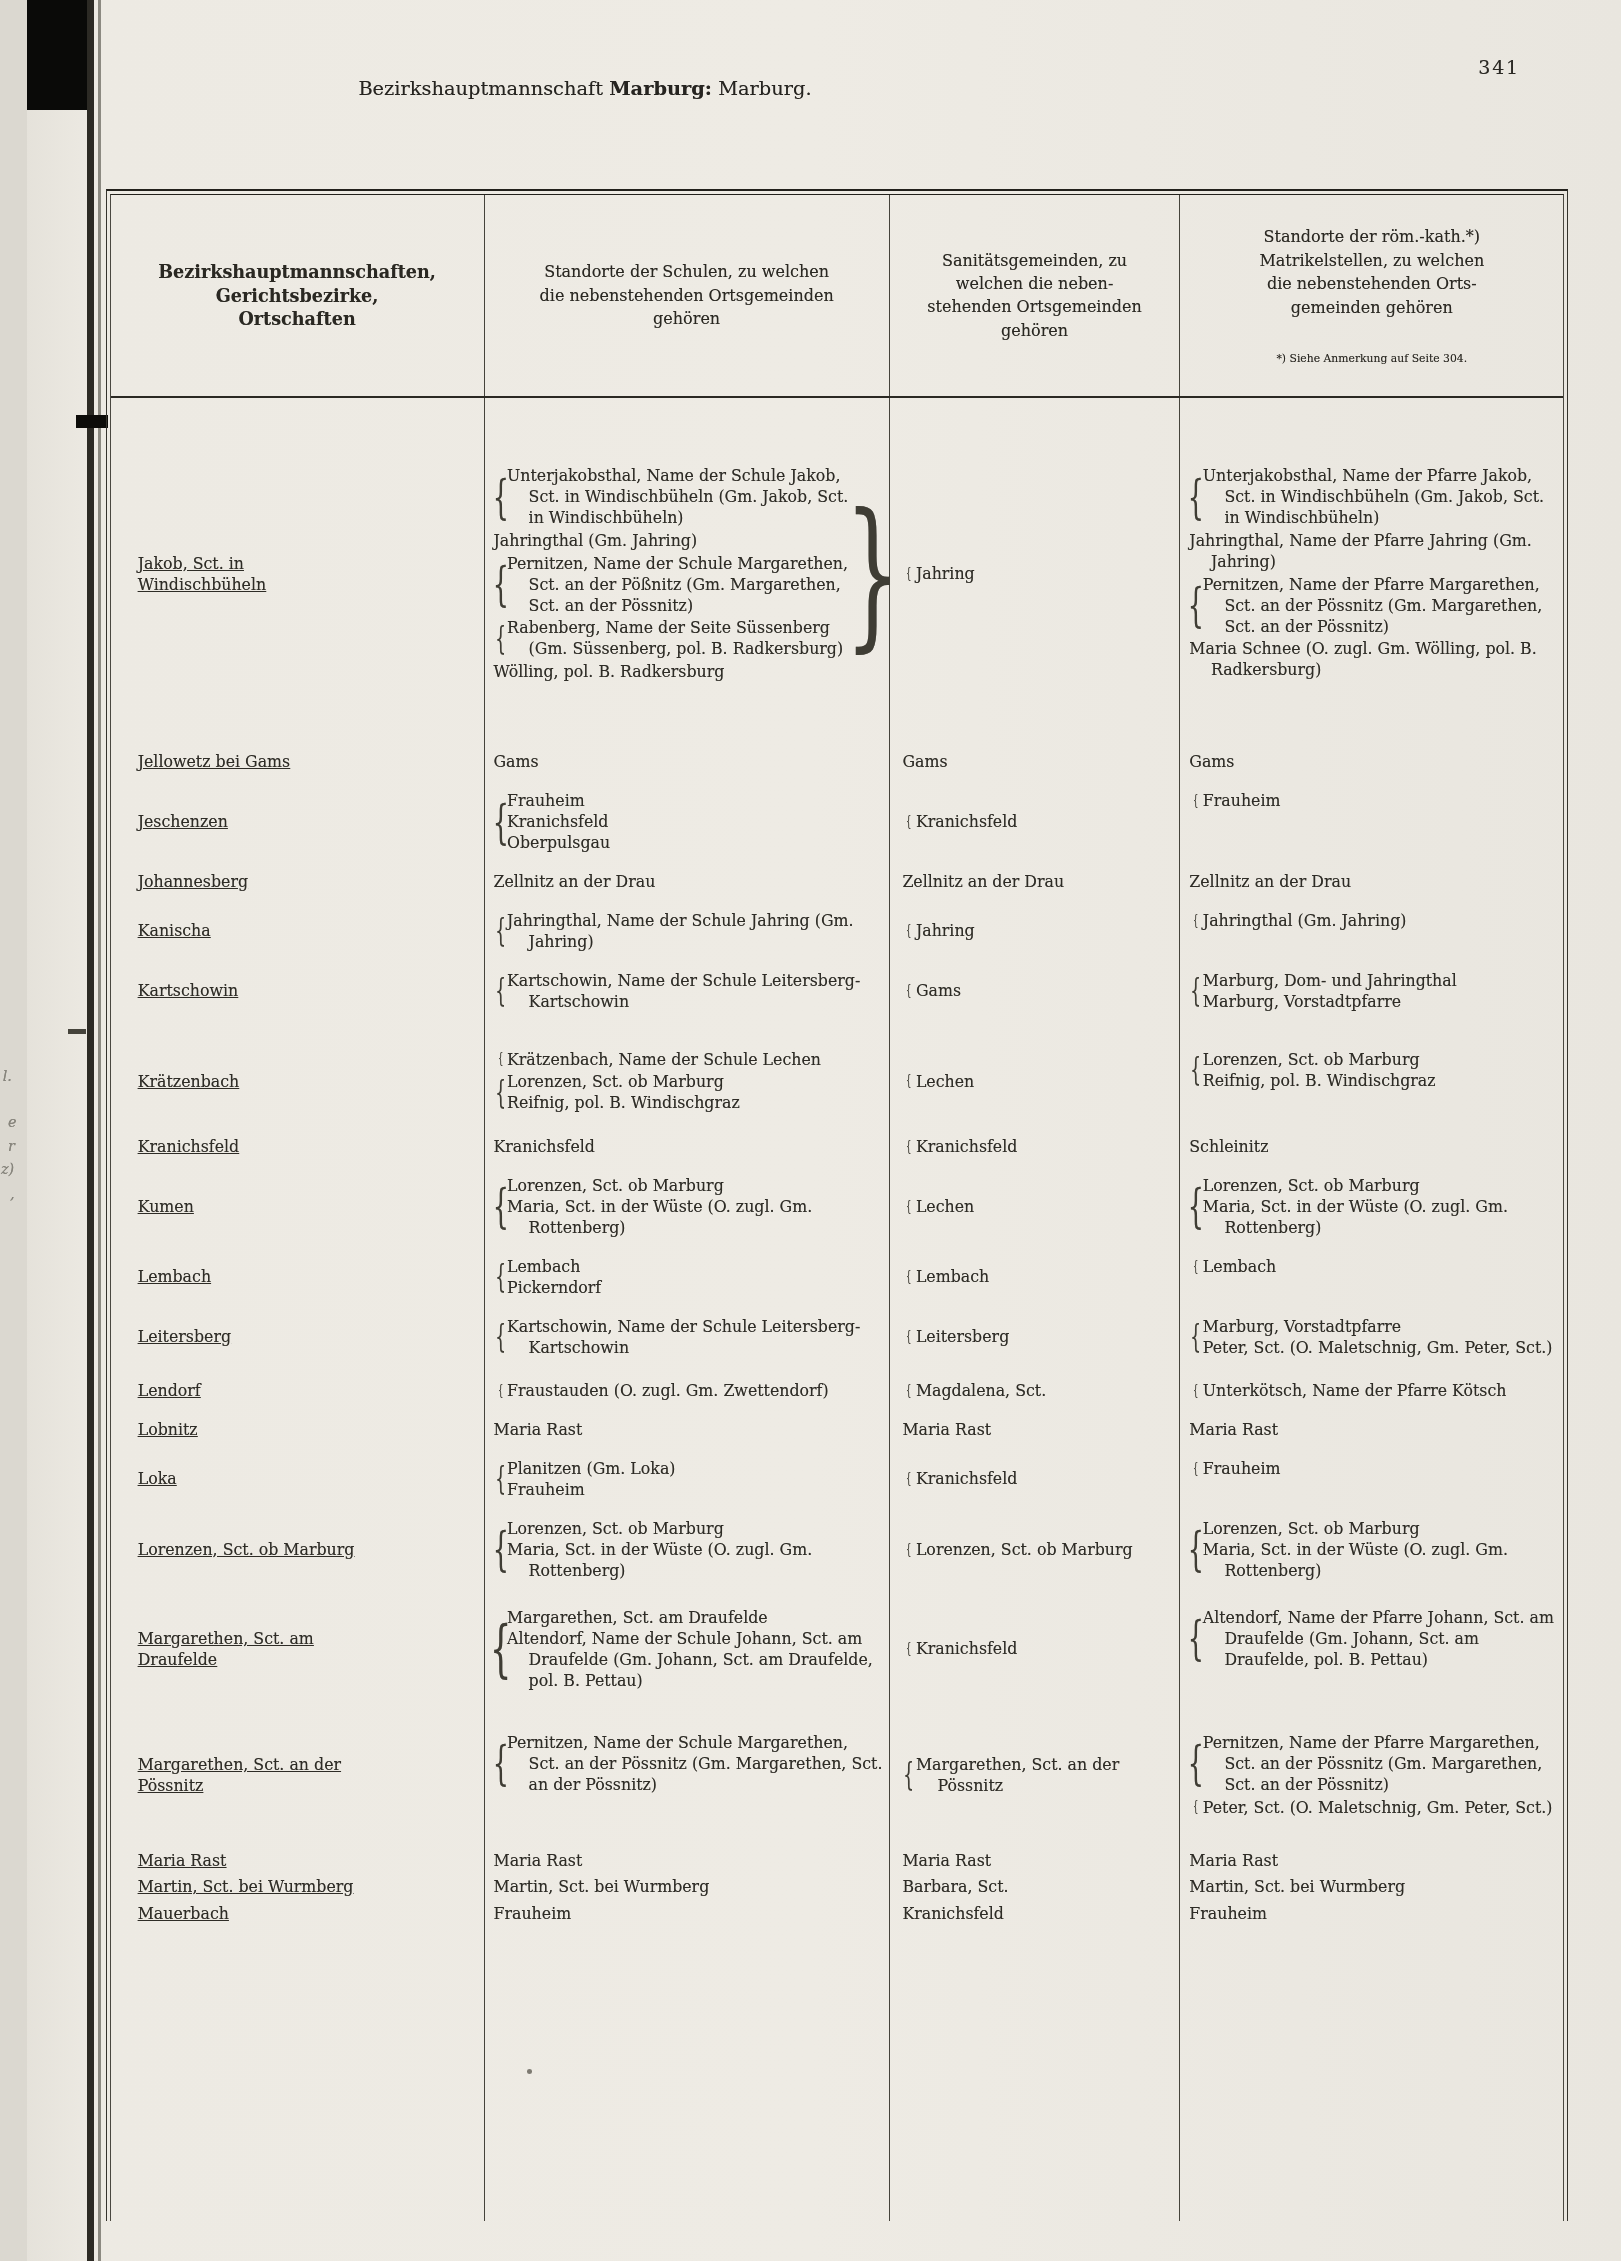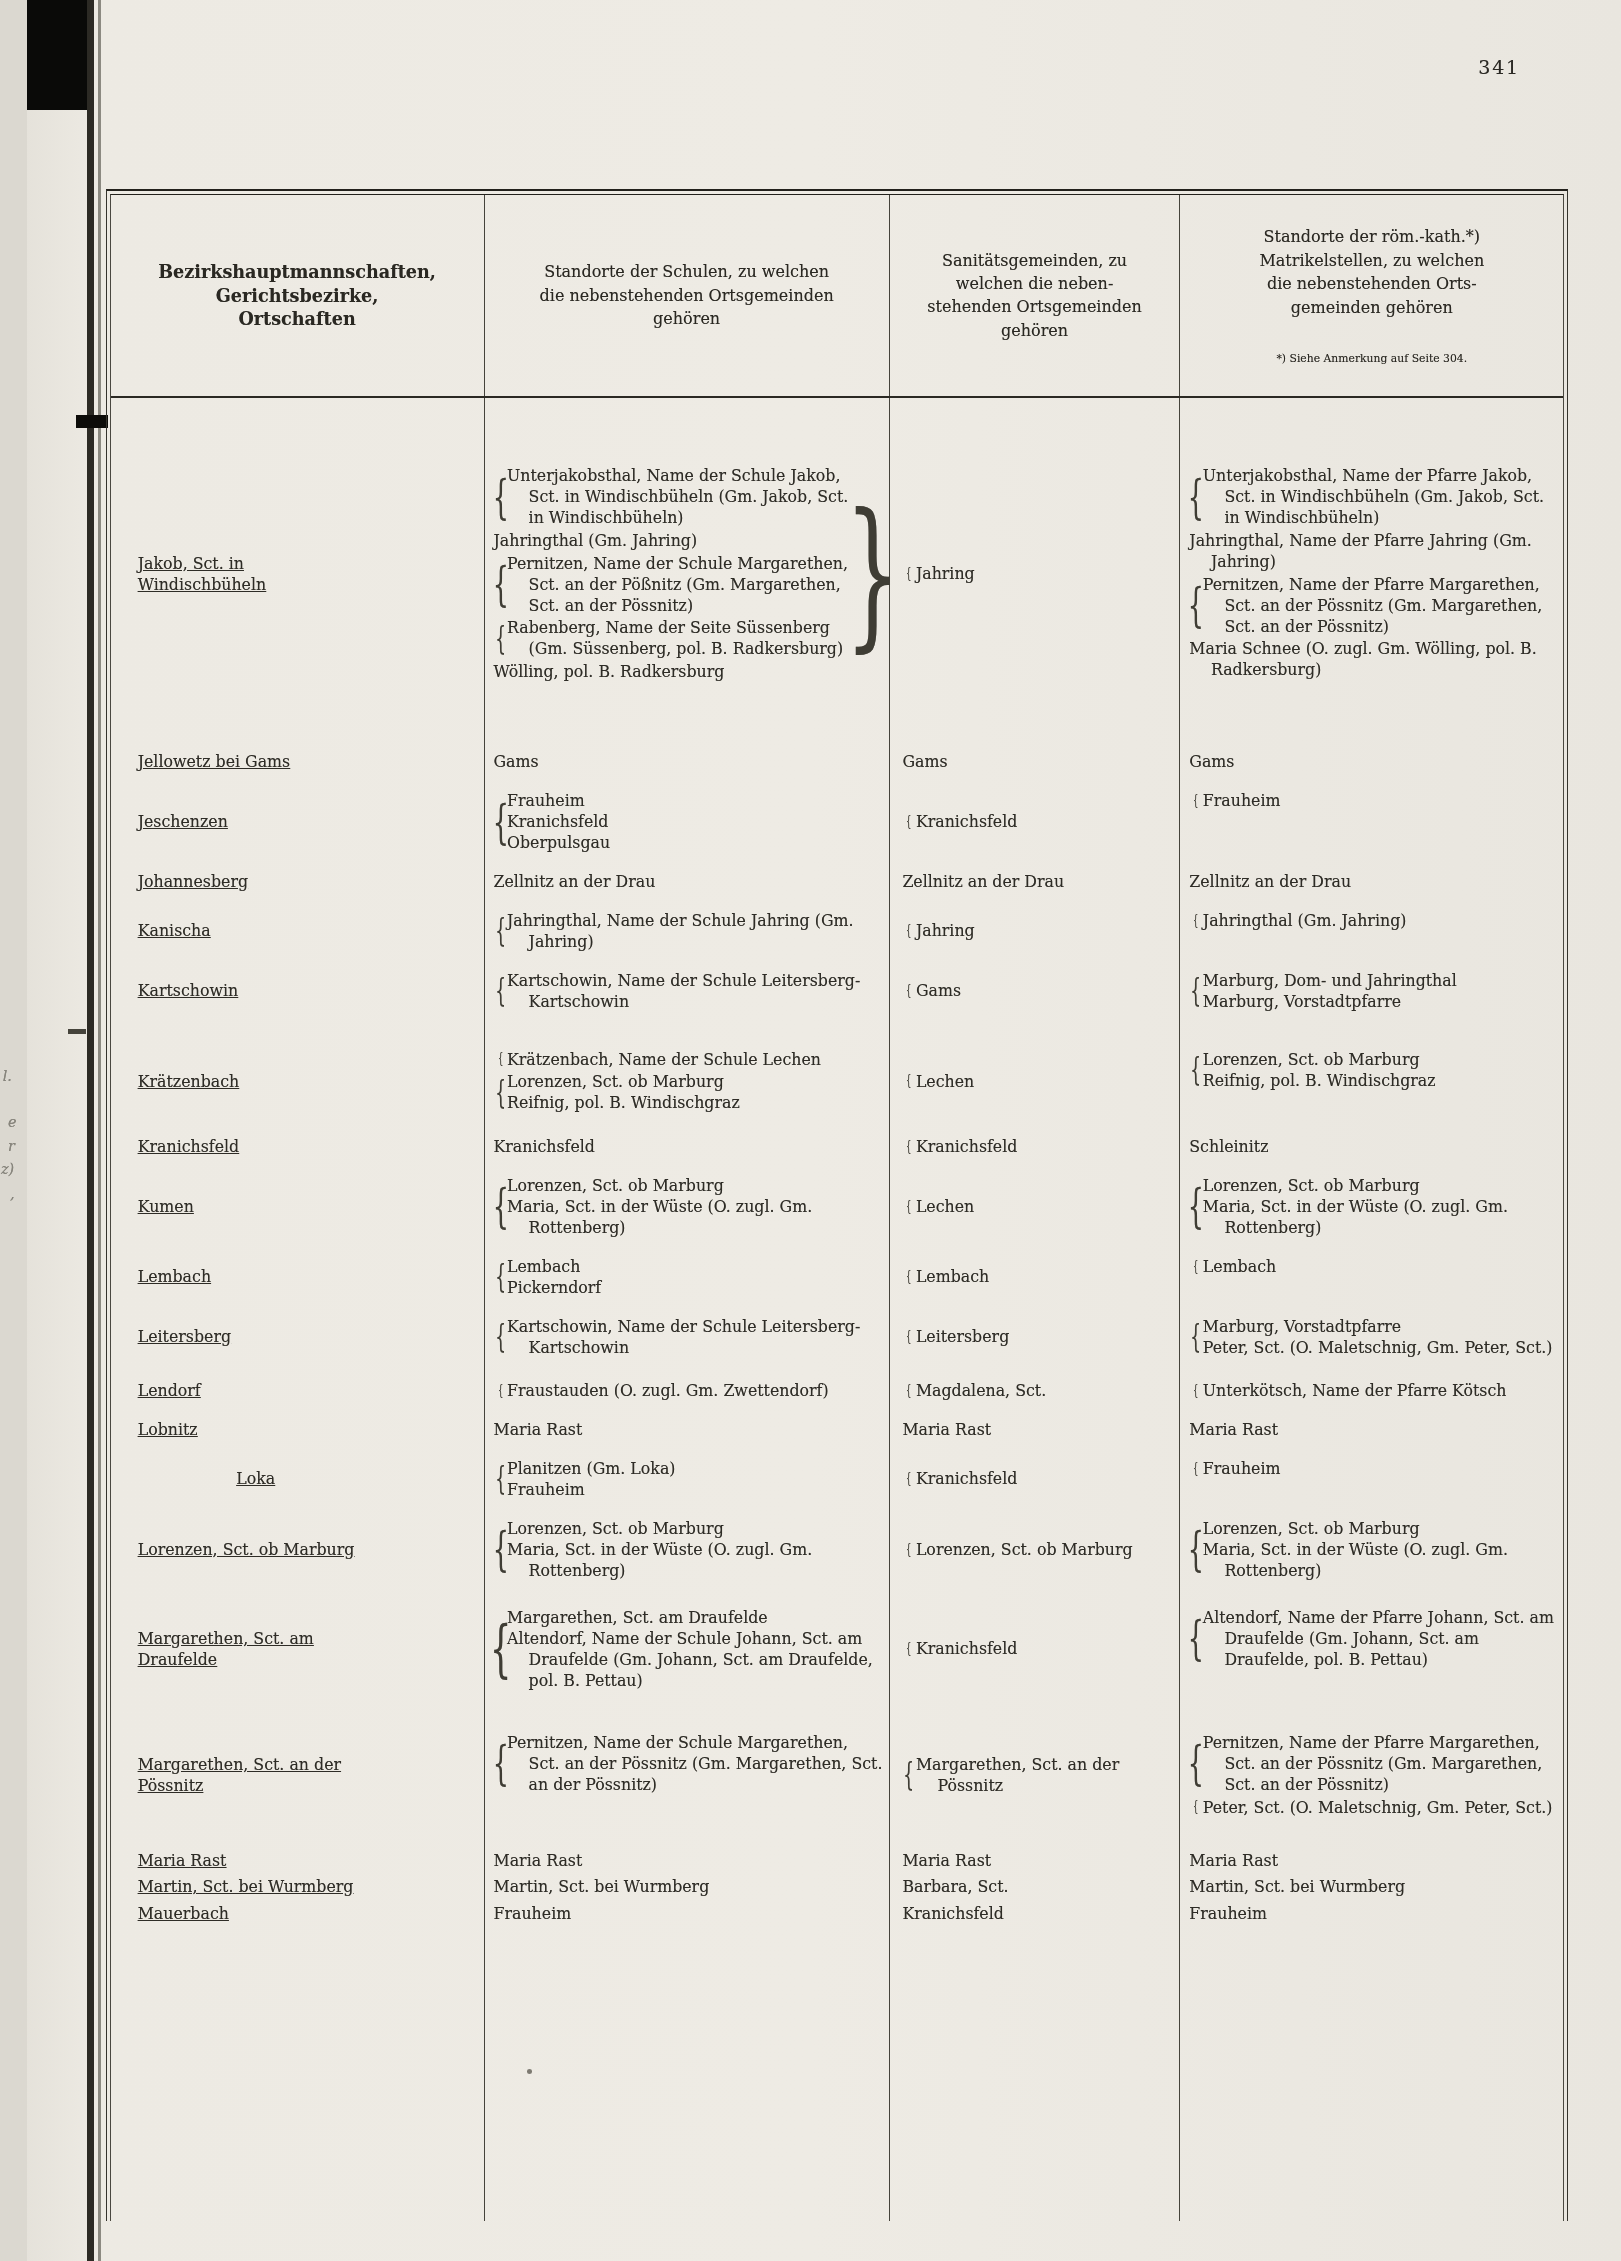--- a/index.html
+++ b/index.html
@@ -75,20 +75,23 @@
   <div class="t1"></div>
   <div class="t2"></div>
   <div class="speck"></div>
   <span class="mk m0">l.</span>
   <span class="mk m1">e</span>
   <span class="mk m2">r</span>
   <span class="mk m3">z)</span>
   <span class="mk m4">,</span>
 
   <div class="pageno">341</div>
+  <div class="doc-title">
+    <span>Bezirkshauptmannschaft </span><span class="tbold">Marburg:</span><span> Marburg.</span>
+  </div>
 
   <div class="frame">
     <div class="frame-inner">
       <table class="tbl">
         <colgroup>
           <col style="width:25.7%">
             <col style="width:27.9%">
             <col style="width:20.0%">
             <col style="width:26.4%">
         </colgroup>
@@ -684,21 +687,21 @@
                     <div class="group">
                       <div class="lines">
                         <div class="entry">Maria Rast</div>
                       </div>
                     </div>
                   </div>
                 </div>
               </td>
             </tr>
             <tr class="trow">
-              <td class="c c1" style="padding-top: 6.3px; padding-bottom: 8px; text-align: center;">
+              <td class="c c1" style="padding-top: 6.3px; padding-bottom: 8px;">
                 <div class="ortname">Loka</div>
               </td>
               <td class="c c2" style="padding-top: 6.3px; padding-bottom: 8px;">
                 <div class="cellflex">
                   <div class="groups">
                     <div class="group">
                       <span class="brace" style="font-size: 31px;">{</span>
                       <div class="lines">
                         <div class="entry">Planitzen (Gm. Loka)</div>
                         <div class="entry">Frauheim</div>

